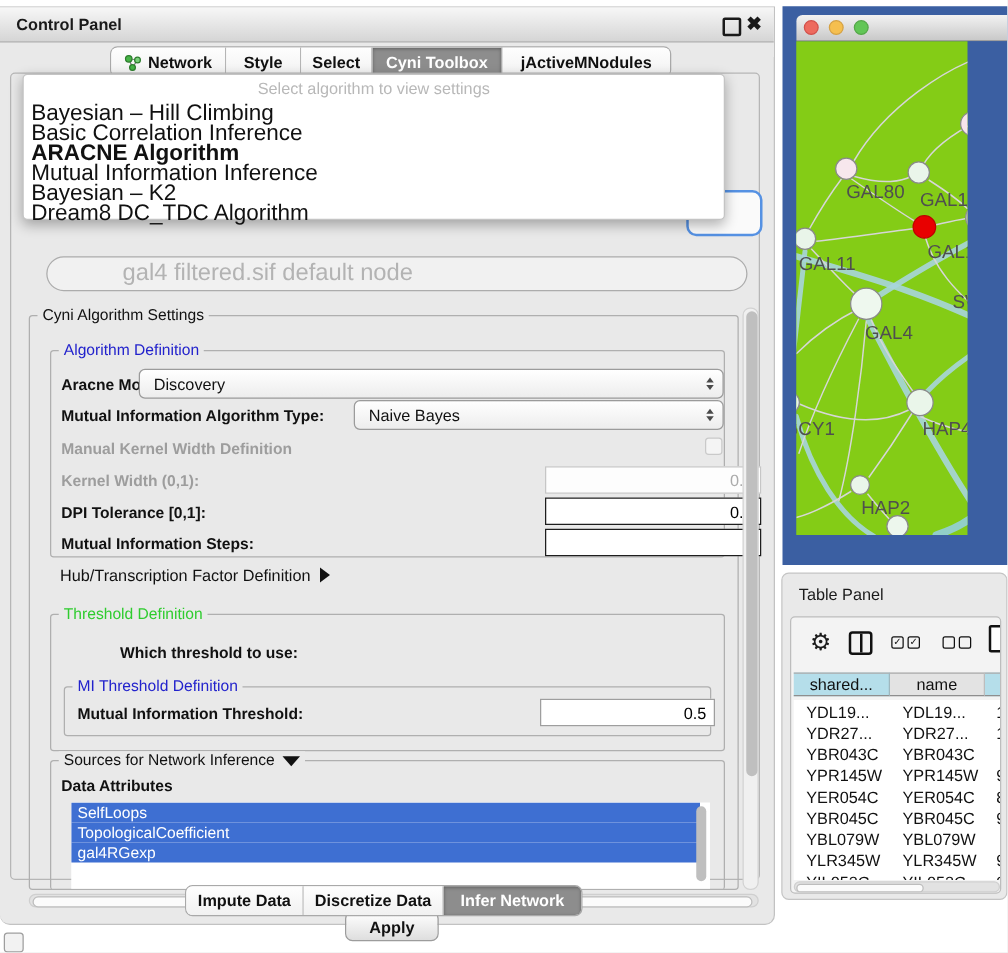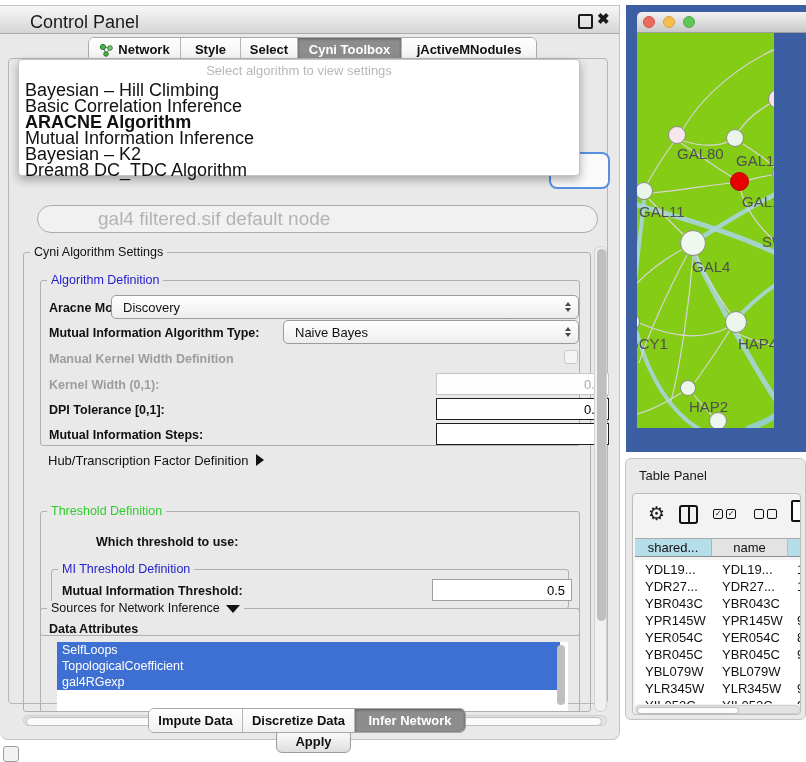--- a/index.html
+++ b/index.html
@@ -4,21 +4,21 @@
 <style>
   html,body{margin:0;padding:0;}
   body{width:806px;height:762px;background:#FFFFFF;overflow:hidden;position:relative;
        font-family:"Liberation Sans", sans-serif;color:#111;}
   .abs{position:absolute;}
   
   #control-panel{left:0;top:5px;width:620px;height:735px;background:#E9E9E9;
     border:1px solid #C2C2C2;border-left:none;border-radius:0 0 8px 8px;box-sizing:border-box;}
   .cp-titlebar{left:0;top:0;width:100%;height:28px;
     background:linear-gradient(#F7F7F7,#D5D5D5);border-bottom:1px solid #ADADAD;box-sizing:border-box;}
-  .cp-title{left:30px;top:6px;font-size:18px;color:#1a1a1a;}
+  .cp-title{left:13px;top:6px;font-size:13px;color:#1a1a1a;font-weight:bold;}
   .win-float{left:578px;top:8px;width:11px;height:11px;border:2px solid #1a1a1a;border-radius:2px;}
   .win-close{left:597px;top:4px;font-size:15px;font-weight:bold;color:#1a1a1a;}
   
   .tabstrip{left:88px;top:31px;height:23px;display:flex;border:1px solid #A9A9A9;
     border-radius:6px 6px 6px 6px;overflow:hidden;background:#FBFBFB;}
   .tabseg{display:flex;align-items:center;justify-content:center;font-size:13px;font-weight:600;
     border-right:1px solid #B5B5B5;background:linear-gradient(#FEFEFE,#F1F1F1);padding:0 2px;box-sizing:border-box;}
   .tabseg:last-child{border-right:none;}
   .tabseg.sel{background:#8D8D8D;color:#FFFFFF;box-shadow:inset 0 1px 3px rgba(0,0,0,.35);}
   .net-tab-icon{margin-right:5px;}
@@ -193,21 +193,21 @@
         <input class="field strong" style="left: 395px; top: 117px; width: 173px; height: 22px;" value="0.0">
 
         <span class="lbl" style="left:8px;top:147px;">Mutual Information Steps:</span>
         <input class="field strong" style="left: 395px; top: 142px; width: 173px; height: 22px;" value="6">
       </div>
 
       <span class="lbl plain" style="left:24px;top:200px;">
         <span>Hub/Transcription Factor Definition</span><span class="tri-right"></span>
       </span>
 
-      <div class="groupbox abs" style="left:16px;top:238px;width:540px;height:125px;margin-top:20px;">
+      <div class="groupbox abs" style="left:16px;top:238px;width:540px;height:110px;">
         <span class="gb-label green">Threshold Definition</span>
 
         <span class="lbl" style="left:55px;top:23px;">Which threshold to use:</span>
 
         <div class="groupbox abs" style="left:10px;top:57px;width:518px;height:40px;">
           <span class="gb-label blue">MI Threshold Definition</span>
           <span class="lbl" style="left:10px;top:14px;">Mutual Information Threshold:</span>
           <input class="field" style="left: 380px; top: 9px; width: 140px; height: 22px;" value="0.5">
         </div>
       </div>

